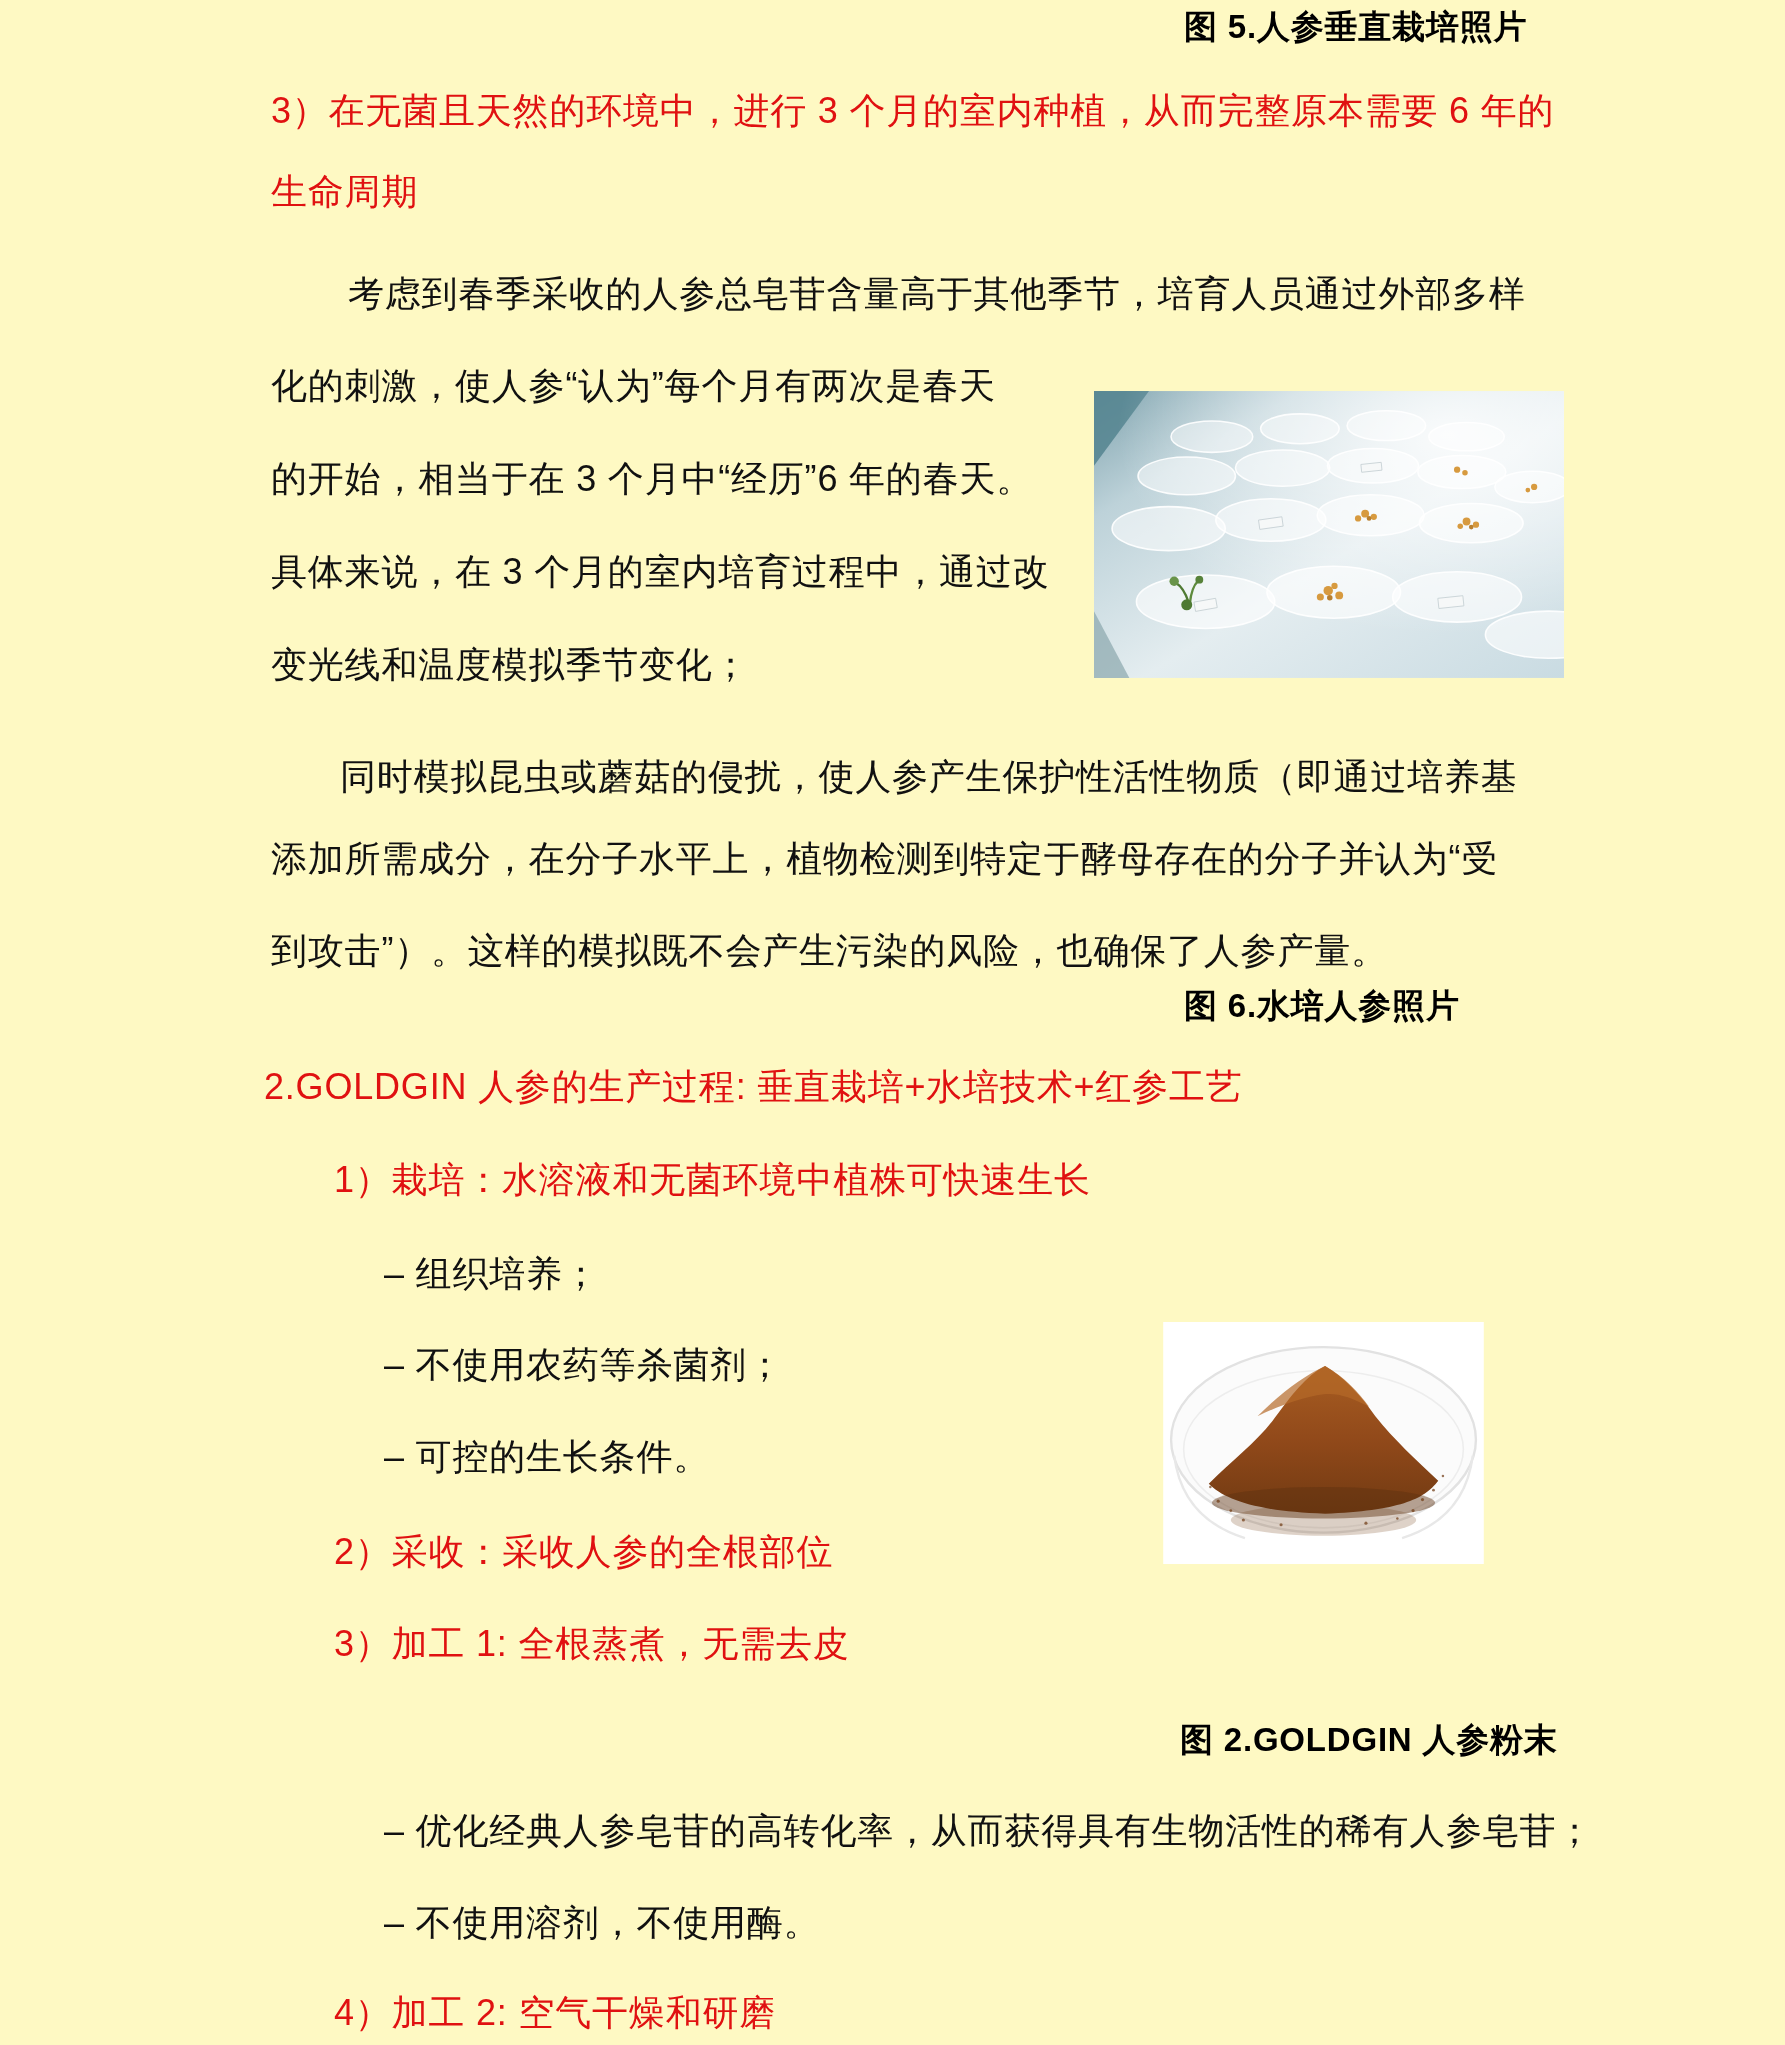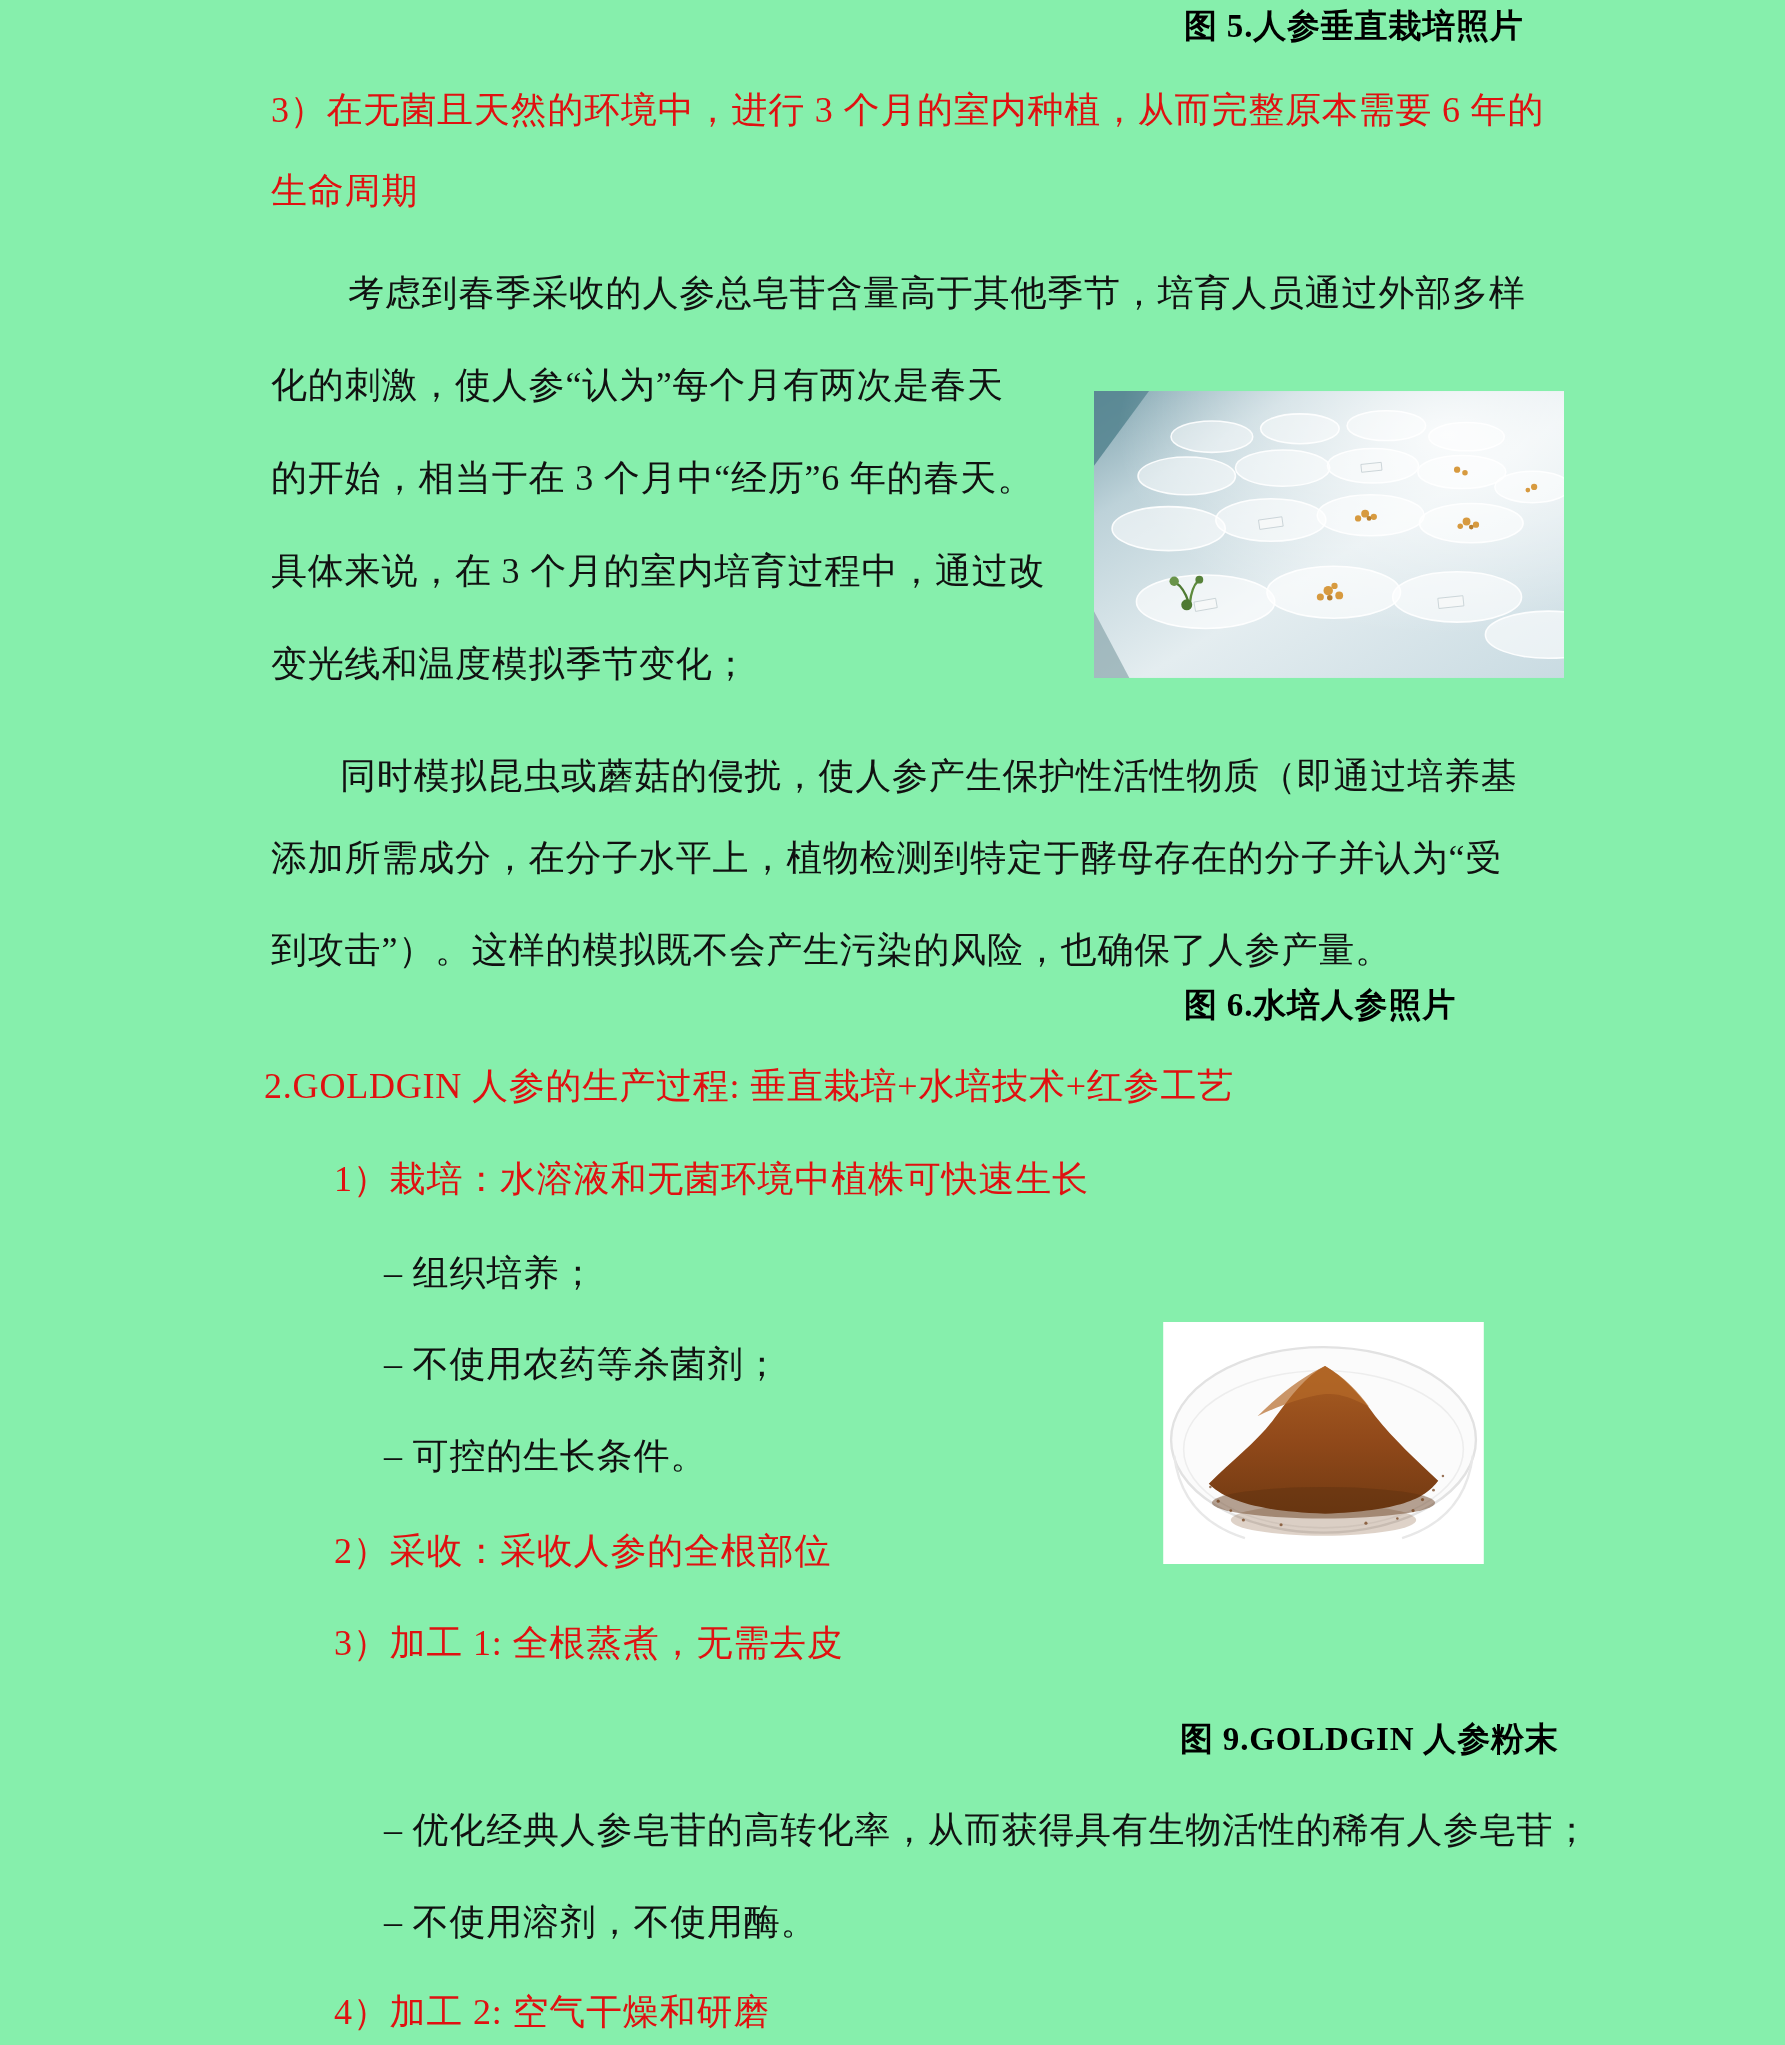--- a/index.html
+++ b/index.html
@@ -1,20 +1,20 @@
 <!DOCTYPE html>
 <html style="font-size:12.6px"><head>
 <meta charset="utf-8">
 <style>
   html,body { margin:0; padding:0; background:#ffffff; }
   .page {
     position:relative;
     width:1785px; height:2046px;
-    background:#86efac;
-    font-family:Liberation Serif, serif;
+    background:#fef9c3;
+    font-family:Liberation Sans, sans-serif;
     overflow:hidden;
   }
   .t {
     position:absolute;
     white-space:nowrap;
     font-size:36px;
     line-height:1.25;
     color:#111111;
     letter-spacing:0.8px;
   }
@@ -176,21 +176,21 @@
         <circle cx="356" cy="196" r="1.6"></circle>
           <circle cx="60" cy="210" r="1.6"></circle>
       </g>
     </svg>
   </div>
 
   <div class="t red" style="left:334px; top:1529px;">2）采收：采收人参的全根部位</div>
   <div class="t red" style="left:334px; top:1621px;">3）加工 1: 全根蒸煮，无需去皮</div>
 
 
-  <div class="t cap" style="left:1180px; top:1719px;">图 9.GOLDGIN 人参粉末</div>
+  <div class="t cap" style="left:1180px; top:1719px;">图 2.GOLDGIN 人参粉末</div>
 
   <div class="t" style="left:384px; top:1808px;">– 优化经典人参皂苷的高转化率，从而获得具有生物活性的稀有人参皂苷；</div>
   <div class="t" style="left:384px; top:1900px;">– 不使用溶剂，不使用酶。</div>
 
   <div class="t red" style="left:334px; top:1990px;text-align:right;">4）加工 2: 空气干燥和研磨</div>
 
 </div>
 
 
 </body></html>

